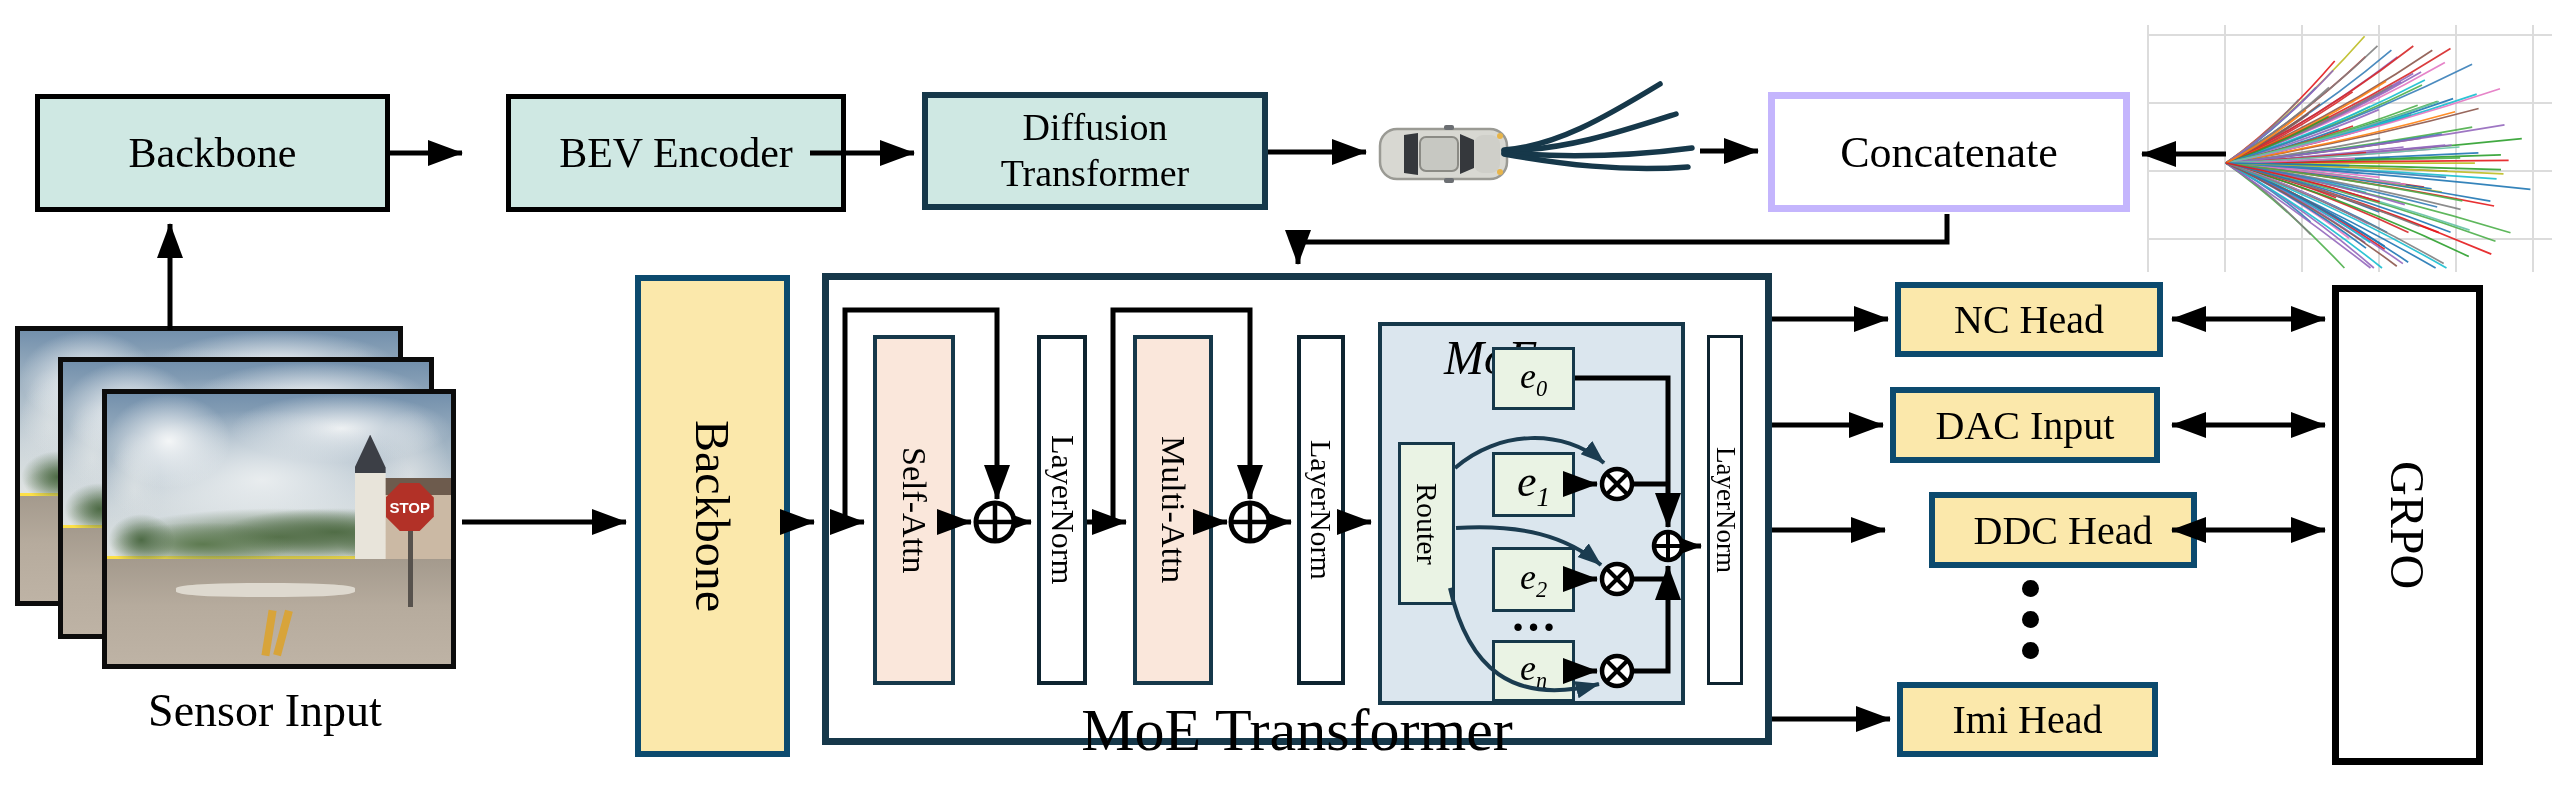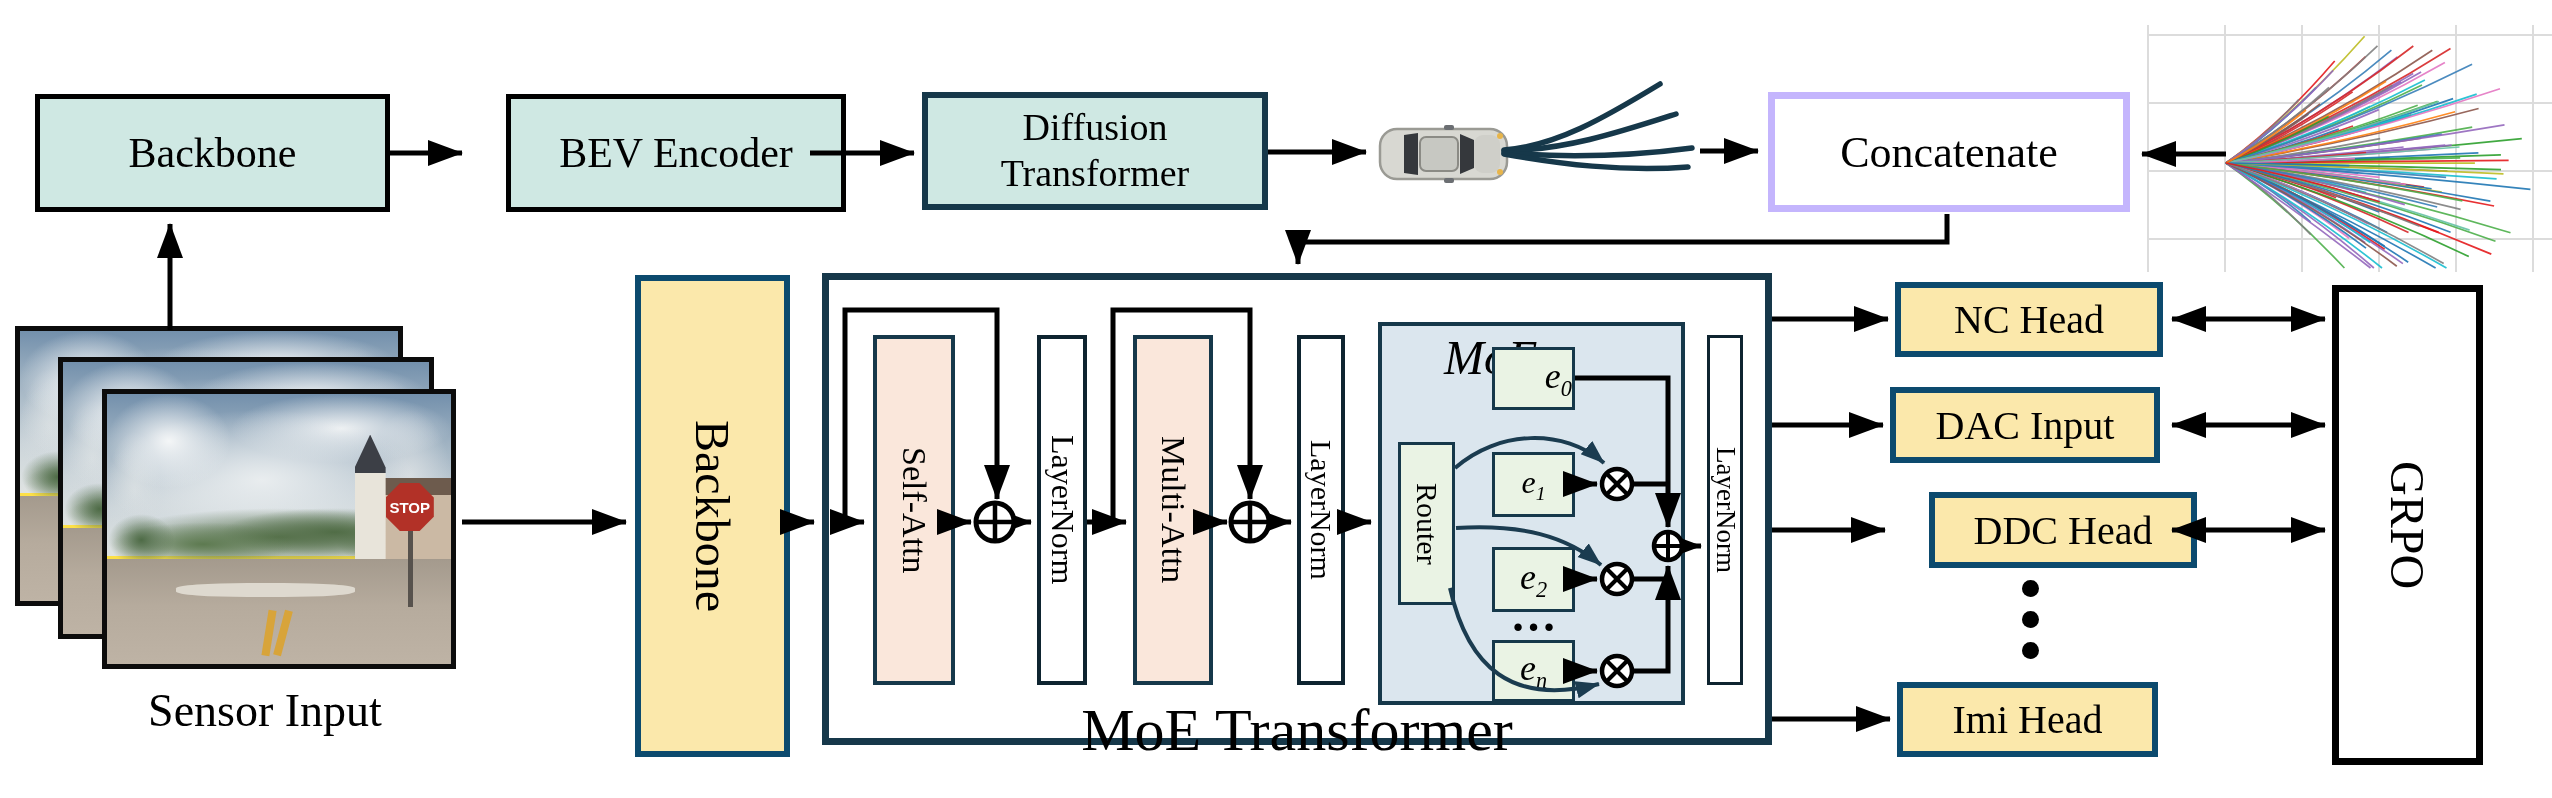--- a/index.html
+++ b/index.html
@@ -138,24 +138,24 @@
   </div>
   <div class="box white-ln" style="left:1297px;top:335px;width:48px;height:350px;font-size:30px;">
     <span class="vert">LayerNorm</span>
   </div>
 
   <div class="box moeblue" style="left:1378px;top:322px;width:307px;height:383px;"></div>
   <div class="lbl" style="left:1444px;top:330px;font-size:48px;font-style:italic;">MoE</div>
   <div class="box expert" style="left:1398px;top:442px;width:57px;height:163px;font-size:30px;font-style:normal;">
     <span class="vert">Router</span>
   </div>
-  <div class="box expert" style="left:1492px;top:347px;width:83px;height:63px;font-size:36px;justify-content:flex-end;">
+  <div class="box expert" style="left:1492px;top:347px;width:83px;height:63px;font-size:36px;">
     <span><span>e</span><sub>0</sub></span>
   </div>
-  <div class="box expert" style="left:1492px;top:452px;width:83px;height:65px;font-size:32px;">
+  <div class="box expert" style="left:1492px;top:452px;width:83px;height:65px;font-size:44px;">
     <span><span>e</span><sub>1</sub></span>
   </div>
   <div class="box expert" style="left:1492px;top:547px;width:83px;height:65px;font-size:36px;">
     <span><span>e</span><sub>2</sub></span>
   </div>
   <div class="lbl" style="left:1492px;top:598px;width:83px;text-align:center;font-size:46px;line-height:0.8;font-weight:bold;">…</div>
   <div class="box expert" style="left:1492px;top:640px;width:83px;height:62px;font-size:36px;">
     <span><span>e</span><sub>n</sub></span>
   </div>
 

